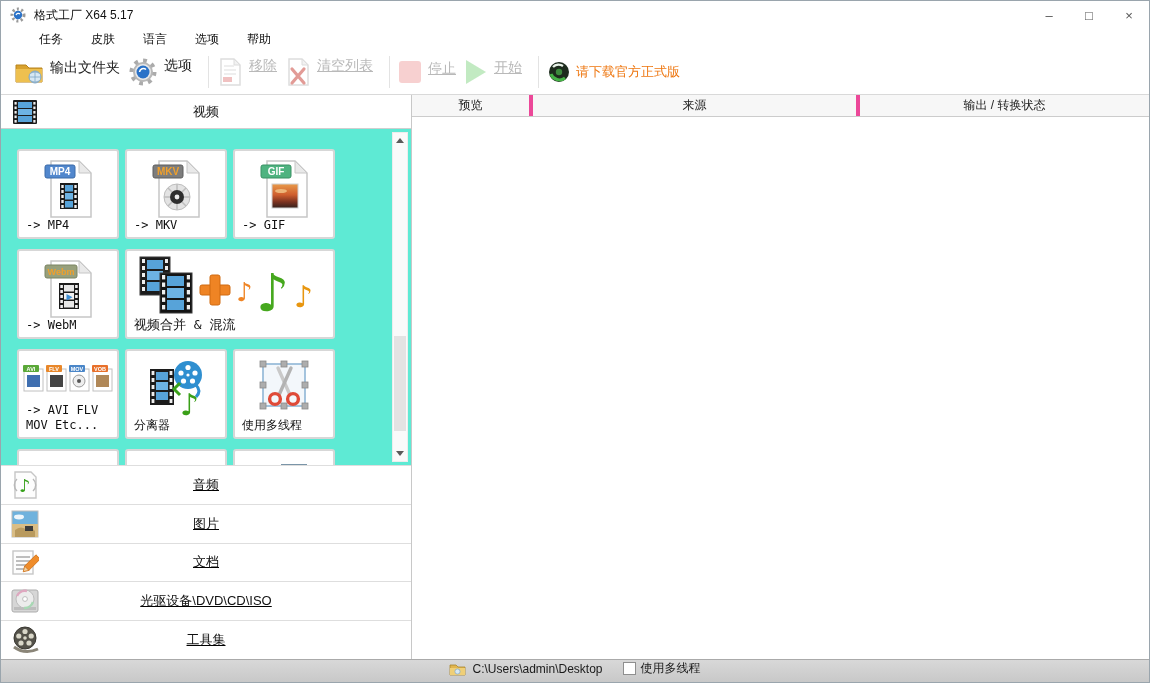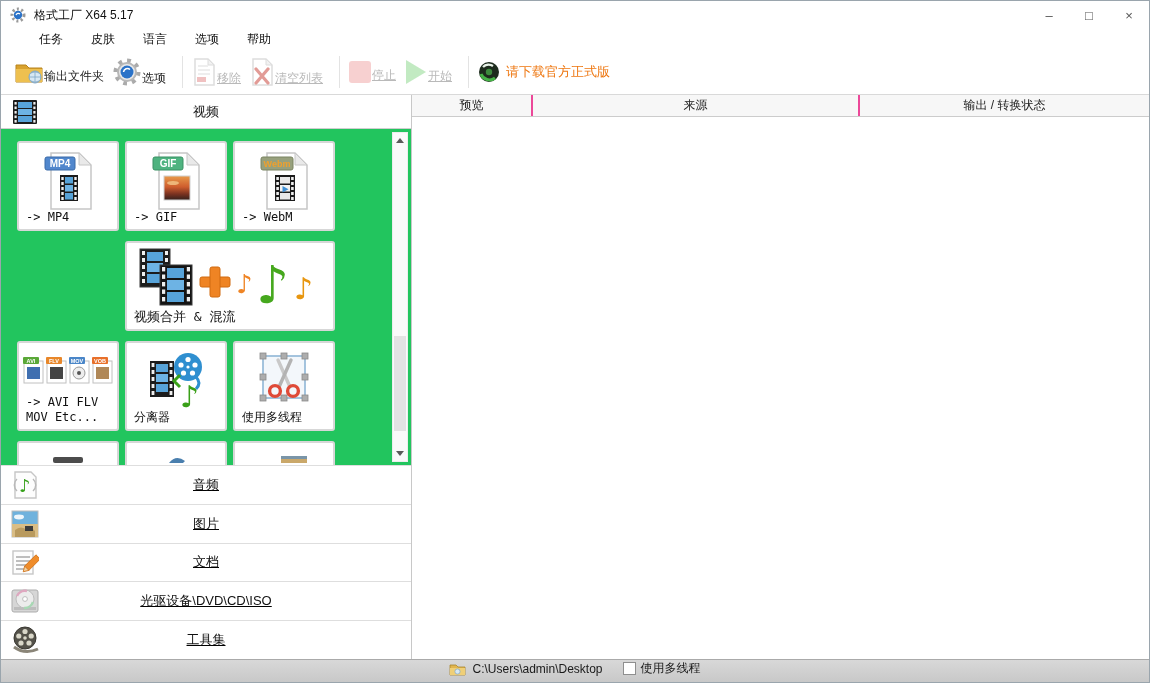--- a/index.html
+++ b/index.html
@@ -14,35 +14,35 @@
   .app-icon { width:16px; height:16px; margin:0 8px 0 9px; }
   .title-text { font-size:12px; color:#111; }
   .win-controls { margin-left:auto; display:flex; height:100%; }
   .win-btn { width:40px; height:100%; display:flex; align-items:center; justify-content:center;
              font-size:13px; color:#555; cursor:default; }
   
   .menubar { height:21px; display:flex; align-items:center; padding-left:34px; background:#fff; }
   .menu-item { font-size:12px; color:#111; margin-right:20px; padding:2px 4px; }
   
   .toolbar { height:44px; display:flex; align-items:center; background:#fff; padding-left:13px; }
-  .tool-btn { display:flex; align-items:flex-end; font-size:12px; color:#222; margin-right:8px; }
+  .tool-btn { display:flex; align-items:flex-start; gap:6px; font-size:14px; color:#222; margin-right:8px; }
   .tool-btn.disabled { color:#b9b9b9;text-decoration:underline; }
   .tool-btn.disabled svg { opacity:.55; }
   .tool-sep { width:1px; height:32px; background:#e3e3e3; margin:0 8px; }
   .download-link { display:flex; align-items:center; gap:5px; font-size:13px; color:#ee7711; }
   
   .content { display:flex; height:565px; border-top:1px solid #d9d9d9; }
   .sidebar { width:411px; border-right:1px solid #c8c8c8; display:flex; flex-direction:column; background:#fff;text-decoration:underline; }
   .cat-header { height:34px; display:flex; align-items:center; background:#fff;
                 border-bottom:1px solid #cfcfcf; position:relative; }
   .cat-header .hdr-icon { margin-left:9px; }
   .cat-header .hdr-label { position:absolute; left:0; right:0; text-align:center; font-size:13px; color:#111; }
   
-  .tile-area { height:336px; background:#22c55e; position:relative; overflow:hidden;
-               padding:12px 0 0 16px; }
+  .tile-area { height:336px; background:#5eead4; position:relative; overflow:hidden;
+               padding:20px 0 0 16px; }
   .tile-grid { display:grid; grid-template-columns:102px 102px 102px; grid-auto-rows:90px;
                column-gap:6px; row-gap:10px; width:330px; }
   .tile { background:#fff; border:2px solid #d7d7d7; border-radius:3px; position:relative; }
   .tile.wide { grid-column:2 / 4; }
   .tile-label { position:absolute; left:7px; bottom:4px; font-family:"DejaVu Sans Mono", monospace;
                 font-size:12px; color:#111; line-height:1.25; width:88px; }
   .tile.wide .tile-label { width:190px; font-size:13px; }
   .tile-icon { position:absolute; top:6px; left:0; right:0; display:flex; justify-content:center; }
   .tile.wide .tile-icon { top:4px; }
   .tile-icon.low { top:10px; }
@@ -58,21 +58,21 @@
   .vs-thumb { position:absolute; left:1px; right:1px; top:62%; height:29%; background:#e3e3e3; }
   
   .cat-list { flex:1; display:flex; flex-direction:column; }
   .cat-row { flex:1; display:flex; align-items:center; position:relative; border-top:1px solid #dedede; background:#fff; }
   .cat-row .cat-icon { position:absolute; left:10px; }
   .cat-row .cat-label { width:100%; text-align:center; font-size:13px; color:#111; }
   
   .main { flex:1; display:flex; flex-direction:column; background:#fff; }
   .list-header { height:22px; display:flex; background:#f7f7f7; border-bottom:1px solid #cccccc; }
   .col { display:flex; align-items:center; justify-content:center; font-size:12px; color:#222;
-         border-right:2px solid #ec4899; }
+         border-right:4px solid #ec4899; }
   .col-preview { width:121px; } .col-source { width:327px; } .col-status { flex:1; border-right:none; }
   .list-body { flex:1; background:#fff; }
   
   .statusbar { height:36px; background:linear-gradient(#d8d8d8,#bfbfbf); border-top:1px solid #aaa;
                display:flex; align-items:center; font-size:12px; color:#1a1a1a; padding:0 6px;flex-direction:column; }
   .sb-left { display:flex; align-items:center; gap:6px; }
   .sb-right { margin-left:auto; display:flex; align-items:center; gap:8px; }
   .checkbox { width:13px; height:13px; background:#fff; border:1px solid #8f8f8f; display:inline-block;
               position:relative; }
   .checkbox.checked::after { content:"✓"; position:absolute; left:1px; top:-3px; font-size:12px; color:#555; }
@@ -219,20 +219,35 @@
                   <rect x="35.3" y="48" width="2.4" height="3"></rect>
                 </g>
                 <rect x="26" y="28" width="8" height="6.5" fill="#57a3d9"></rect>
                 <rect x="26" y="36" width="8" height="6.5" fill="#6db3e4"></rect>
                 <rect x="26" y="44" width="8" height="6.5" fill="#57a3d9"></rect>
               </svg>
             </div>
             <div class="tile-label">-&gt; MP4</div>
           </div>
 
+          <div class="tile">
+            <div class="tile-icon">
+              <svg width="58" height="64" viewBox="0 0 58 64">
+                <path d="M12,4 h28 l12,12 v44 h-40 z" fill="#fff" stroke="#c6c6c6" stroke-width="1.5"></path>
+                <path d="M40,4 l12,12 h-12 z" fill="#e9e9e9" stroke="#c6c6c6" stroke-width="1"></path>
+                <rect x="6" y="8" width="30" height="13" rx="2" fill="#7d7d7d" stroke="#5f5f5f"></rect>
+                <text x="21" y="18" text-anchor="middle" font-size="10" font-weight="bold" fill="#f0a02c" font-family="Liberation Sans, sans-serif">MKV</text>
+                <circle cx="30" cy="40" r="13" fill="#e3e3e3" stroke="#bdbdbd"></circle>
+                <path d="M30,27 v6 M30,47 v6 M17,40 h6 M37,40 h6 M21,31 l4,4 M35,45 l4,4 M39,31 l-4,4 M25,45 l-4,4" stroke="#bdbdbd" stroke-width="1.5"></path>
+                <circle cx="30" cy="40" r="7" fill="#2e2e2e"></circle>
+                <circle cx="30" cy="40" r="2.4" fill="#ececec"></circle>
+              </svg>
+            </div>
+            <div class="tile-label">-&gt; MKV</div>
+          </div>
 
           <div class="tile">
             <div class="tile-icon">
               <svg width="58" height="64" viewBox="0 0 58 64">
                 <defs>
                   <linearGradient id="sunset1" x1="0" y1="0" x2="0" y2="1">
                     <stop offset="0" stop-color="#e89a4a"></stop>
                       <stop offset="0.45" stop-color="#cf5e2e"></stop>
                     <stop offset="0.75" stop-color="#7a3220"></stop>
                       <stop offset="1" stop-color="#34211c"></stop>

